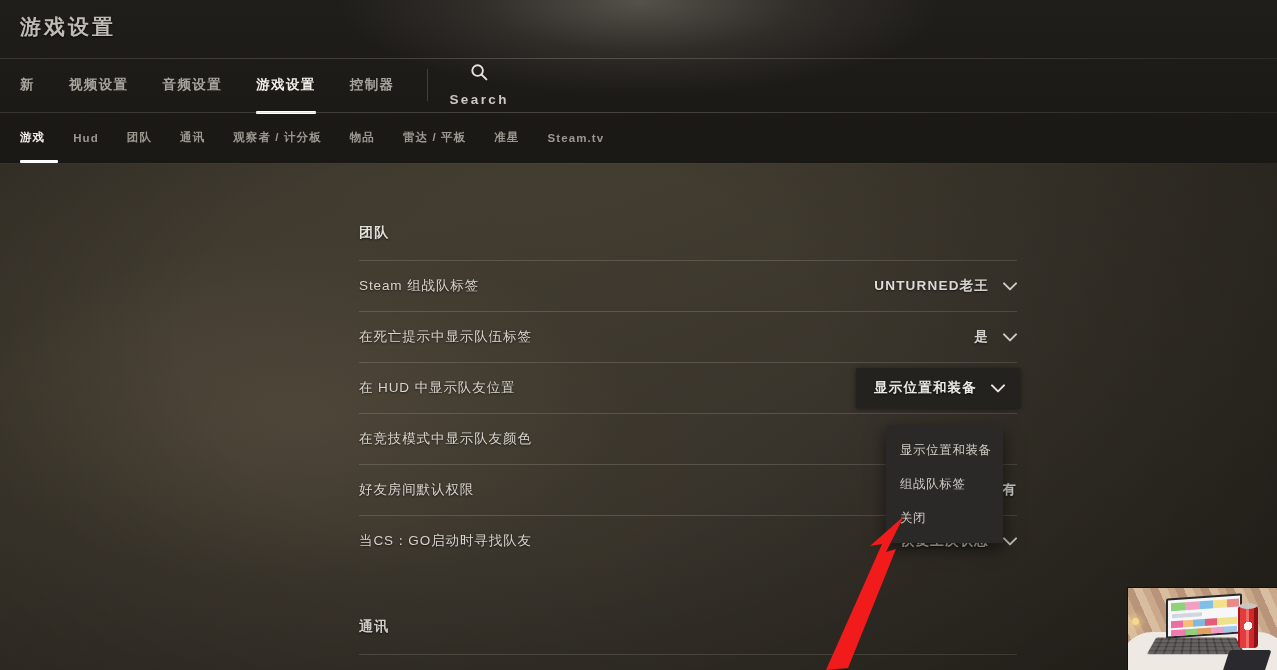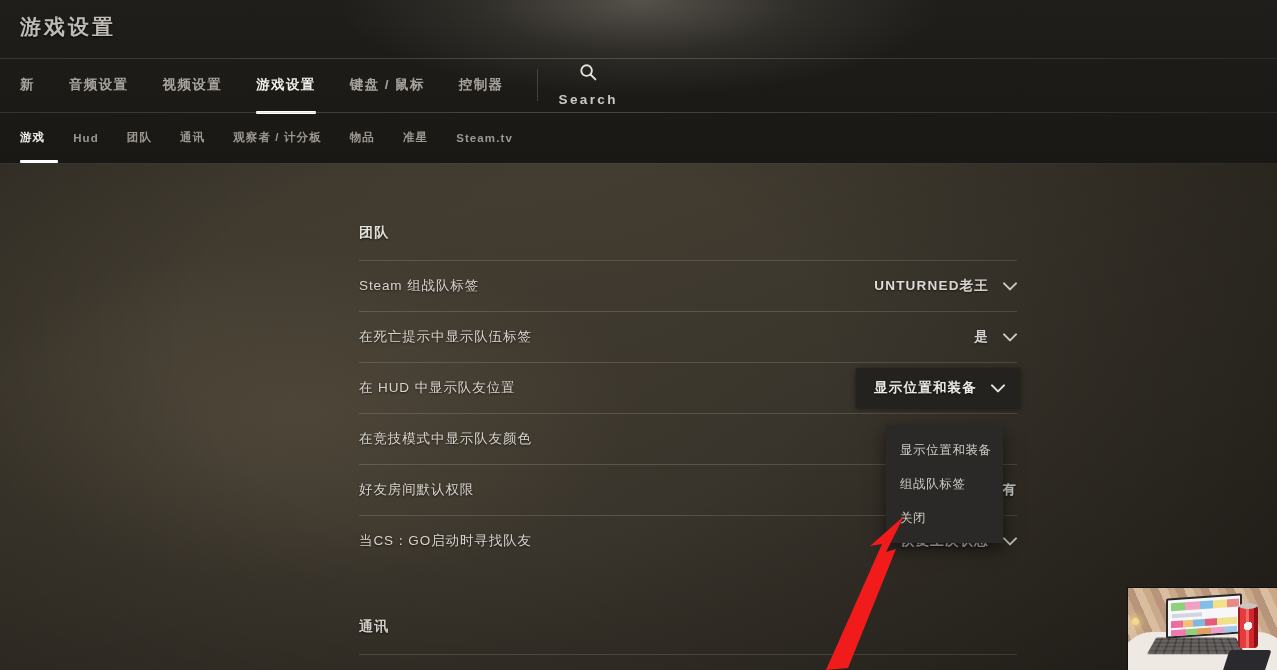--- a/index.html
+++ b/index.html
@@ -256,24 +256,23 @@
   <div class="header-zone">
 
     <div class="title-bar">
       <div class="app-title">游戏设置</div>
     </div>
 
     <div class="hr-line" id="line1"></div>
 
     <div class="mainnav">
       <div class="nav-item">新</div>
+      <div class="nav-item">视频设置</div>
       <div class="nav-item">音频设置</div>
-      <div class="nav-item">视频设置</div>
       <div class="nav-item active">游戏设置</div>
-      <div class="nav-item">键盘 / 鼠标</div>
       <div class="nav-item">控制器</div>
 
       <div class="nav-sep"></div>
 
       <div class="search-box">
         <span class="mag">
           <svg class="mag" viewBox="0 0 18 18" fill="none" xmlns="http://www.w3.org/2000/svg">
             <circle cx="7.6" cy="7.6" r="5.3" stroke="#e6e3dd" stroke-width="1.9"></circle>
             <line x1="11.5" y1="11.5" x2="16.4" y2="16.4" stroke="#e6e3dd" stroke-width="1.9" stroke-linecap="round"></line>
           </svg>
@@ -284,20 +283,21 @@
 
     <div class="hr-line" id="line2"></div>
 
     <div class="subnav">
       <div class="sub-item active">游戏</div>
       <div class="sub-item">Hud</div>
       <div class="sub-item">团队</div>
       <div class="sub-item">通讯</div>
       <div class="sub-item">观察者 / 计分板</div>
       <div class="sub-item">物品</div>
+      <div class="sub-item">雷达 / 平板</div>
       <div class="sub-item">准星</div>
       <div class="sub-item">Steam.tv</div>
     </div>
 
     <div class="hr-line" id="line3"></div>
   </div>
 
   <div class="content-zone">
 
     <div class="panel">

